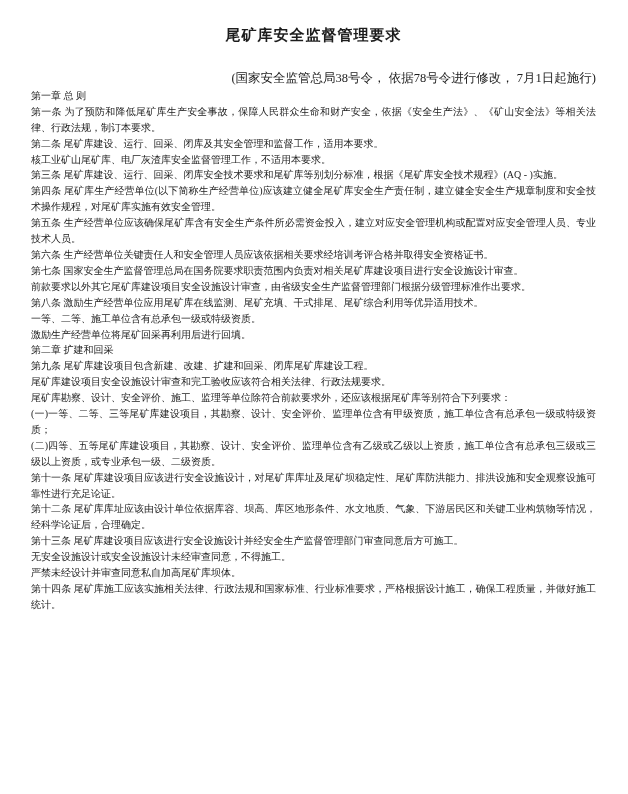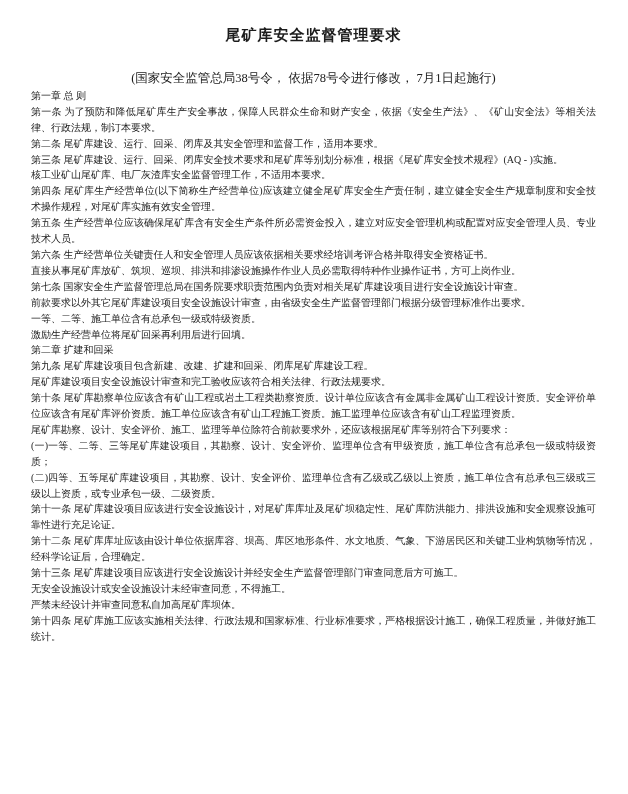--- a/index.html
+++ b/index.html
@@ -22,21 +22,21 @@
     margin: 0;
     font-size: 15px;
     font-weight: 700;
     text-align: center;
     letter-spacing: 1px;
     line-height: 18px;
   }
   .doc-subtitle {
     margin: 27px 0 0 0;
     font-size: 12.5px;
-    text-align: center;
+    text-align: right;
     line-height: 15.9px;
     white-space: pre;
   }
   .doc-body {
     margin-top: 1px;
   }
   .para {
     margin: 0;
     font-size: 10px;
     line-height: 15.9px;
@@ -48,34 +48,33 @@
 </head>
 <body>
 
 <div class="page">
   <h1 class="doc-title">尾矿库安全监督管理要求</h1>
   <p class="doc-subtitle">(国家安全监管总局38号令， 依据78号令进行修改， 7月1日起施行)</p>
   <div class="doc-body" id="doc-body">
       <p class="para">第一章 总 则</p>
       <p class="para">第一条 为了预防和降低尾矿库生产安全事故，保障人民群众生命和财产安全，依据《安全生产法》、《矿山安全法》等相关法律、行政法规，制订本要求。</p>
       <p class="para">第二条 尾矿库建设、运行、回采、闭库及其安全管理和监督工作，适用本要求。</p>
+      <p class="para">核工业矿山尾矿库、电厂灰渣库安全监督管理工作，不适用本要求。</p>
       <p class="para">第三条 尾矿库建设、运行、回采、闭库安全技术要求和尾矿库等别划分标准，根据《尾矿库安全技术规程》(AQ - )实施。</p>
-      <p class="para">核工业矿山尾矿库、电厂灰渣库安全监督管理工作，不适用本要求。</p>
       <p class="para">第四条 尾矿库生产经营单位(以下简称生产经营单位)应该建立健全尾矿库安全生产责任制，建立健全安全生产规章制度和安全技术操作规程，对尾矿库实施有效安全管理。</p>
       <p class="para">第五条 生产经营单位应该确保尾矿库含有安全生产条件所必需资金投入，建立对应安全管理机构或配置对应安全管理人员、专业技术人员。</p>
       <p class="para">第六条 生产经营单位关键责任人和安全管理人员应该依据相关要求经培训考评合格并取得安全资格证书。</p>
-      <p class="para">直接从事尾矿库放矿、筑坝、巡坝、排洪和排渗设施操作作业人员必需取得特种作业操作证书，方可上岗作业。</p>
       <p class="para">第七条 国家安全生产监督管理总局在国务院要求职责范围内负责对相关尾矿库建设项目进行安全设施设计审查。</p>
       <p class="para">前款要求以外其它尾矿库建设项目安全设施设计审查，由省级安全生产监督管理部门根据分级管理标准作出要求。</p>
+      <p class="para">第八条 激励生产经营单位应用尾矿库在线监测、尾矿充填、干式排尾、尾矿综合利用等优异适用技术。</p>
       <p class="para">一等、二等、施工单位含有总承包一级或特级资质。</p>
       <p class="para">激励生产经营单位将尾矿回采再利用后进行回填。</p>
       <p class="para">第二章 扩建和回采</p>
       <p class="para">第九条 尾矿库建设项目包含新建、改建、扩建和回采、闭库尾矿库建设工程。</p>
       <p class="para">尾矿库建设项目安全设施设计审查和完工验收应该符合相关法律、行政法规要求。</p>
-      <p class="para">第十条 尾矿库勘察单位应该含有矿山工程或岩土工程类勘察资质。设计单位应该含有金属非金属矿山工程设计资质。安全评价单位应该含有尾矿库评价资质。施工单位应该含有矿山工程施工资质。施工监理单位应该含有矿山工程监理资质。</p>
       <p class="para">尾矿库勘察、设计、安全评价、施工、监理等单位除符合前款要求外，还应该根据尾矿库等别符合下列要求：</p>
       <p class="para">(一)一等、二等、三等尾矿库建设项目，其勘察、设计、安全评价、监理单位含有甲级资质，施工单位含有总承包一级或特级资质；</p>
       <p class="para">(二)四等、五等尾矿库建设项目，其勘察、设计、安全评价、监理单位含有乙级或乙级以上资质，施工单位含有总承包三级或三级以上资质，或专业承包一级、二级资质。</p>
       <p class="para">第十一条 尾矿库建设项目应该进行安全设施设计，对尾矿库库址及尾矿坝稳定性、尾矿库防洪能力、排洪设施和安全观察设施可靠性进行充足论证。</p>
       <p class="para">第十二条 尾矿库库址应该由设计单位依据库容、坝高、库区地形条件、水文地质、气象、下游居民区和关键工业构筑物等情况，经科学论证后，合理确定。</p>
       <p class="para">第十三条 尾矿库建设项目应该进行安全设施设计并经安全生产监督管理部门审查同意后方可施工。</p>
       <p class="para">无安全设施设计或安全设施设计未经审查同意，不得施工。</p>
       <p class="para">严禁未经设计并审查同意私自加高尾矿库坝体。</p>
       <p class="para">第十四条 尾矿库施工应该实施相关法律、行政法规和国家标准、行业标准要求，严格根据设计施工，确保工程质量，并做好施工统计。</p>
     </div>

